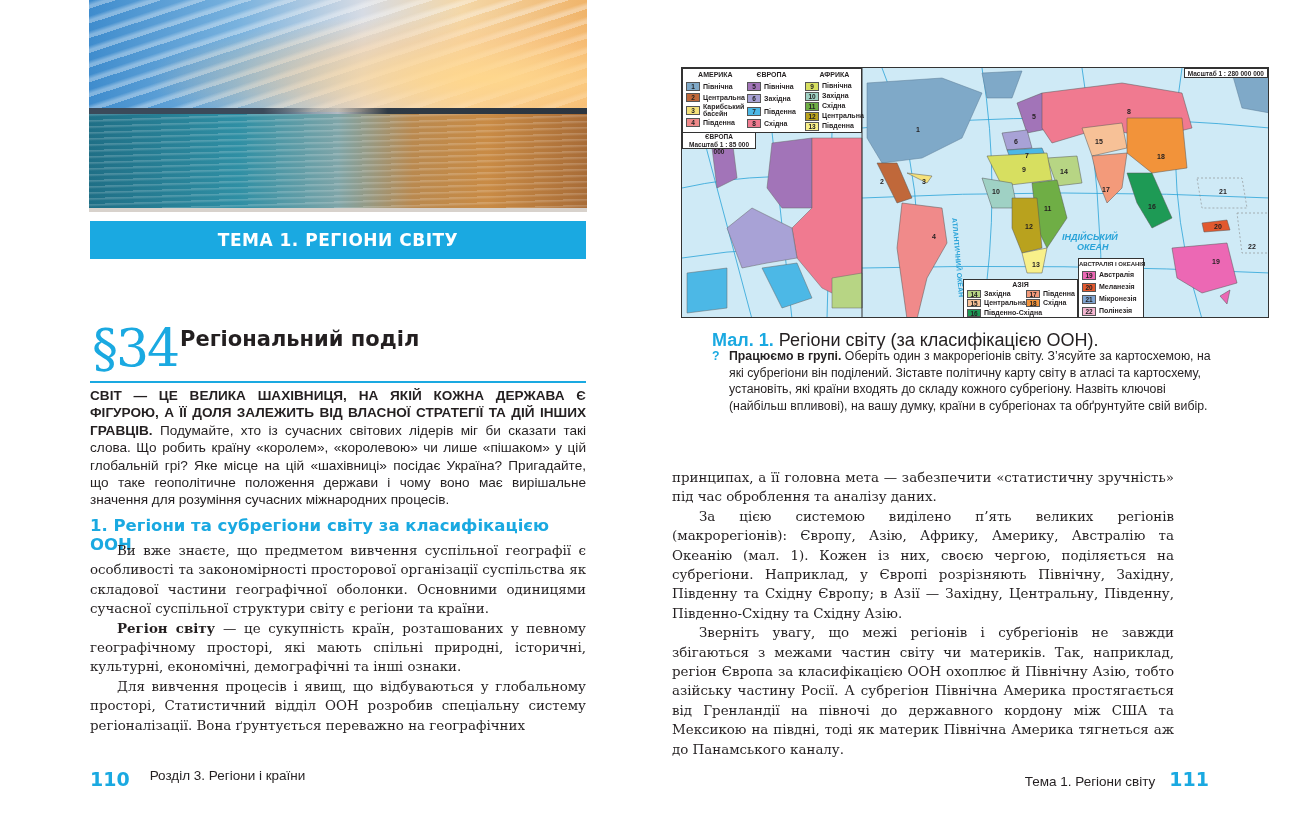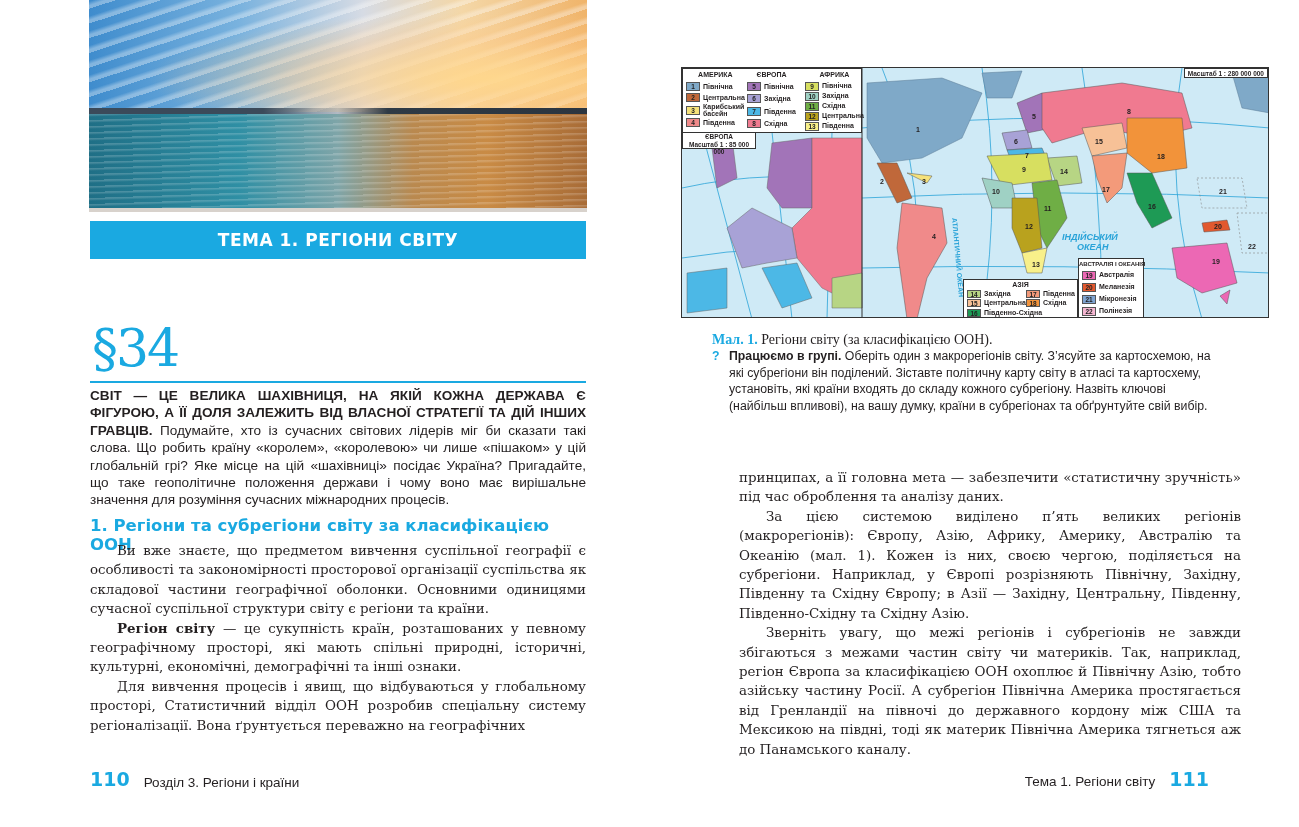--- a/index.html
+++ b/index.html
@@ -66,21 +66,21 @@
   }
 
   .body-serif {
     font-family: "DejaVu Serif", serif; font-size: 13.4px; line-height: 19.4px; text-align: justify; color: #231f20;
   }
   .body-serif p { text-indent: 27px; }
   .body-serif b { font-weight: bold; margin-top: 35px; }
   .left-body { position: absolute; left: 90px; top: 541px; width: 496px; }
 
   .folio-left {
-    position: absolute; left: 90px; top: 768px; display: flex; align-items: flex-end; gap: 14px;
+    position: absolute; left: 90px; top: 768px; display: flex; align-items: flex-start; gap: 20px;
   }
   .folio-num { font-family: "DejaVu Sans", sans-serif; font-weight: bold; font-size: 19px; color: #1aa9e1; }
   .folio-txt { font-family: "Liberation Sans", sans-serif; font-size: 13.5px; color: #231f20; }
   .folio-right {
     position: absolute; right: 90px; top: 768px; display: flex; align-items: baseline; gap: 14px;
   }
 
   
   .map {
     position: absolute; left: 681px; top: 67px; width: 588px; height: 251px;
@@ -98,47 +98,48 @@
   .sw { width: 14px; height: 9px; border: 1px solid #555; font-size: 6.5px; line-height: 7px; text-align: center; color: #222; flex: none; }
   .lg-euro { left: 0; top: 64px; width: 74px; height: 17px; text-align: center; font-size: 6.5px; line-height: 7.5px; }
   .lg-scale { right: 0; top: 0; height: 10px; padding: 0 3px; font-size: 6.5px; line-height: 9px; background: #fff; }
   .lg-asia { left: 281px; top: 211px; width: 115px; height: 39px; }
   .lg-aus { left: 396px; top: 190px; width: 66px; height: 60px; }
 
   .mapnum { position: absolute; font-family: "Liberation Sans", sans-serif; font-size: 7px; font-weight: bold; color: #231f20; }
 
   .caption {
     position: absolute; left: 712px; top: 332px; width: 500px;
-    font-family: Liberation Serif, serif; font-size: 14px; line-height: 16.5px; color: #231f20;
+    font-family: Liberation Sans, sans-serif; font-size: 18px; line-height: 16.5px; color: #231f20;
   }
   .caption .cap-label { color: #1aa9e1; font-weight: bold; }
   .task { position: absolute; left: 712px; top: 348px; width: 510px;
     font-family: "Liberation Sans", sans-serif; font-size: 12.3px; line-height: 16.5px; color: #231f20; }
   .task .q { position: absolute; left: 0; top: 0; color: #1aa9e1; font-weight: bold; }
   .task .txt { padding-left: 17px; }
   .task b { font-weight: bold; margin-top: 46px; }
 
-  .right-body { position: absolute; left: 739px; top: 468px; width: 502px; }
+  .right-body { position: absolute; left: 672px; top: 468px; width: 502px; }
   .right-body p.cont { text-indent: 0; }
 </style>
 </head>
 <body>
 
 <div class="hero">
   <div class="sky"></div>
   <div class="horizon"></div>
   <div class="sea"></div>
 </div>
 
 <div class="theme-bar">
   <span>ТЕМА 1. РЕГІОНИ СВІТУ</span>
 </div>
 
 <div class="para-num">§34</div>
 <div class="para-title">
+  <span>Регіональний поділ</span>
 </div>
 
 <div class="intro-rule"></div>
 <div class="intro"><b>СВІТ — ЦЕ ВЕЛИКА ШАХІВНИЦЯ, НА ЯКІЙ КОЖНА ДЕРЖАВА Є ФІГУРОЮ, А ЇЇ ДОЛЯ ЗАЛЕЖИТЬ ВІД ВЛАСНОЇ СТРАТЕГІЇ ТА ДІЙ ІНШИХ ГРАВЦІВ.</b><span> Подумайте, хто із сучасних світових лідерів міг би сказати такі слова. Що робить країну «королем», «королевою» чи лише «пішаком» у цій глобальній грі? Яке місце на цій «шахівниці» посідає Україна? Пригадайте, що таке геополітичне положення держави і чому воно має вирішальне значення для розуміння сучасних міжнародних процесів.</span></div>
 
 <div class="section-h">1.  Регіони та субрегіони світу за класифікацією ООН</div>
 
 <div class="left-body body-serif">
   <p>Ви вже знаєте, що предметом вивчення суспільної географії є особливості та закономірності просторової організації суспільства як складової частини географічної оболонки. Основними одиницями сучасної суспільної структури світу є регіони та країни.</p>
   <p><b>Регіон світу</b><span> — це сукупність країн, розташованих у певному географічному просторі, які мають спільні природні, історичні, культурні, економічні, демографічні та інші ознаки.</span></p>

